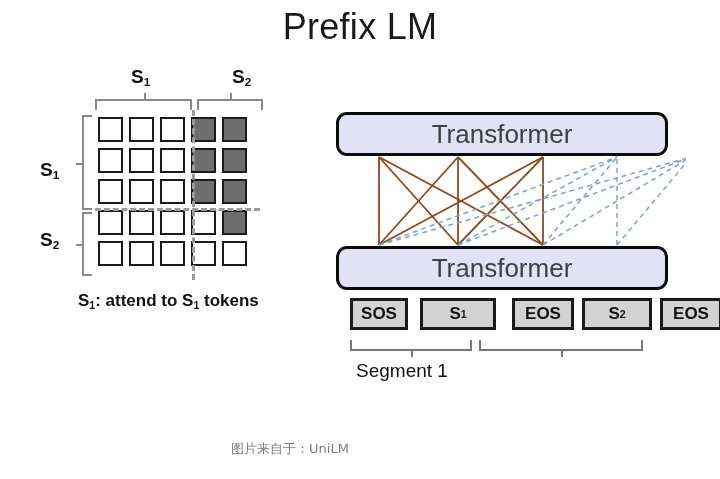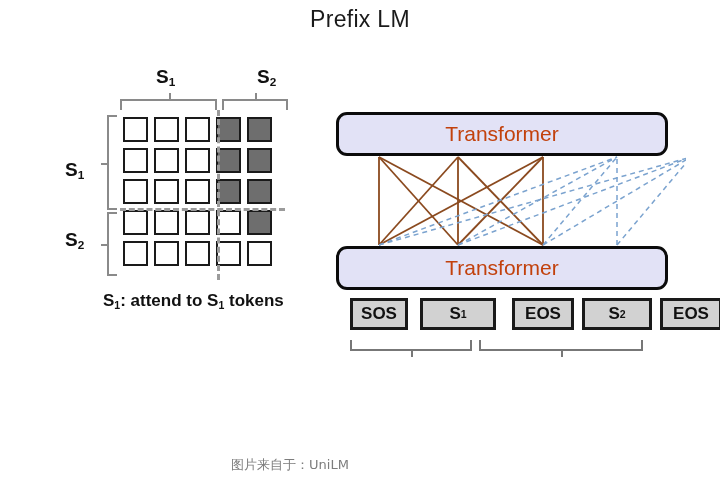--- a/index.html
+++ b/index.html
@@ -10,26 +10,26 @@
     color:#111;
     overflow:hidden;
     position:relative;
   }
   #slide{position:relative;width:720px;height:479px;}
 
   
   .title{
     position:absolute;left:0;top:6px;width:720px;
     text-align:center;
-    font-size:23px;font-weight:400;letter-spacing:.3px;
+    font-size:36px;font-weight:400;letter-spacing:.3px;
     color:#1a1a1a;
   }
 
   
-  #matrix-panel{position:absolute;left:40px;top:66px;width:280px;height:290px;margin-left:25px;}
+  #matrix-panel{position:absolute;left:40px;top:66px;width:280px;height:290px;}
 
   .col-head{position:absolute;font-size:19px;font-weight:700;}
   .col-head sub, .row-head sub, .legend sub, .tok sub{
     font-size:.62em;font-weight:700;vertical-align:-0.25em;
   }
   .row-head{position:absolute;font-size:19px;font-weight:700;}
 
   
   .hbracket{position:absolute;border:2px solid #8a8a8a;border-bottom:none;height:9px;}
   .hbracket .tick{position:absolute;left:50%;top:-8px;width:2px;height:8px;background:#8a8a8a;}
@@ -54,21 +54,21 @@
   
   #stack-panel{position:absolute;left:336px;top:112px;width:350px;height:275px;}
 
   .tblock{
     position:absolute;left:0;width:332px;height:44px;
     background:#e2e2f6;
     border:3px solid #0b0b0b;
     border-radius:11px;
     box-sizing:border-box;
     display:flex;align-items:center;justify-content:center;
-    font-size:21px;color:#c2410c;
+    font-size:26px;color:#404040;
   }
   #tblock-top{top:0;}
   #tblock-bottom{top:134px;}
 
   #edges{position:absolute;left:0;top:0;width:350px;height:275px;}
 
   .tok{
     position:absolute;top:186px;height:32px;
     background:#d2d2d2;
     border:3px solid #1a1a1a;
@@ -77,21 +77,20 @@
     font-size:17px;font-weight:700;color:#111;
   }
 
   .seg-label{position:absolute;font-size:19px;white-space:nowrap;}
 
   
   .caption{
     position:absolute;left:0;top:440px;width:580px;
     text-align:center;font-size:13px;color:#7d7d7d;
     font-family:"DejaVu Sans", sans-serif;
-    margin-top:16px;
   }
 </style>
 </head>
 <body>
 
 <div id="slide">
 
   <div class="title">Prefix LM</div>
 
   <div id="matrix-panel">
@@ -221,16 +220,17 @@
         <sub></sub>
     </div>
 
     <div class="hbracket" style="left:14px;top:228px;width:118px;border-color:#777;border-top:none;border-bottom:2px solid #777;height:9px;">
       <span class="tick" style="top:9px;background:#777;"></span>
     </div>
     <div class="hbracket" style="left:143px;top:228px;width:160px;border-color:#777;border-top:none;border-bottom:2px solid #777;height:9px;">
       <span class="tick" style="top:9px;background:#777;"></span>
     </div>
 
+    <div class="seg-label" style="left:20px;top:248px;">Segment 1</div>
   </div>
 
   <div class="caption">图片来自于：UniLM</div>
 </div>
 
 </body></html>

